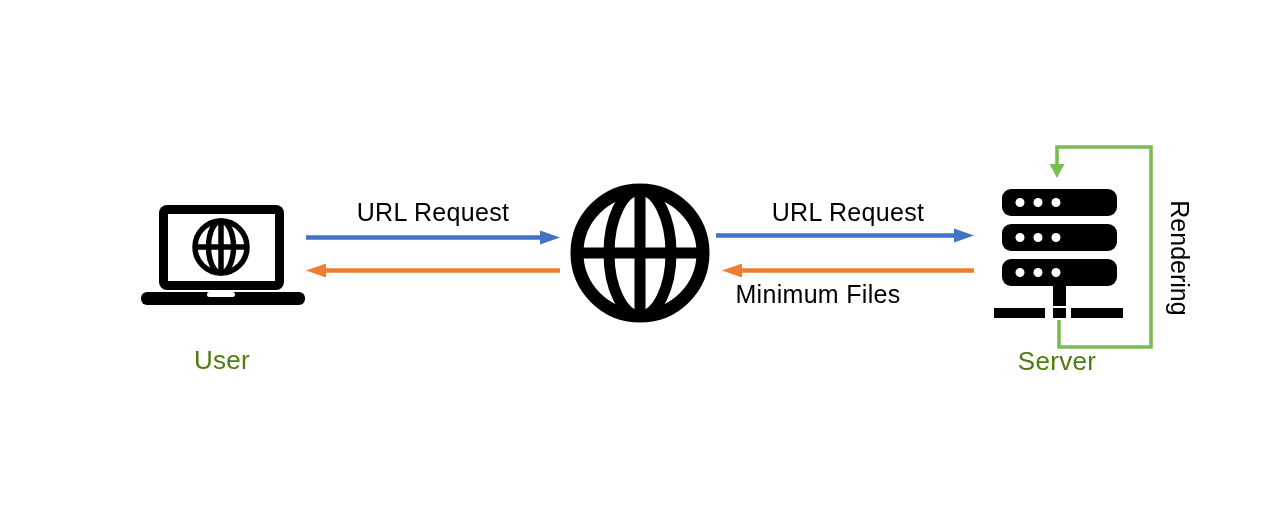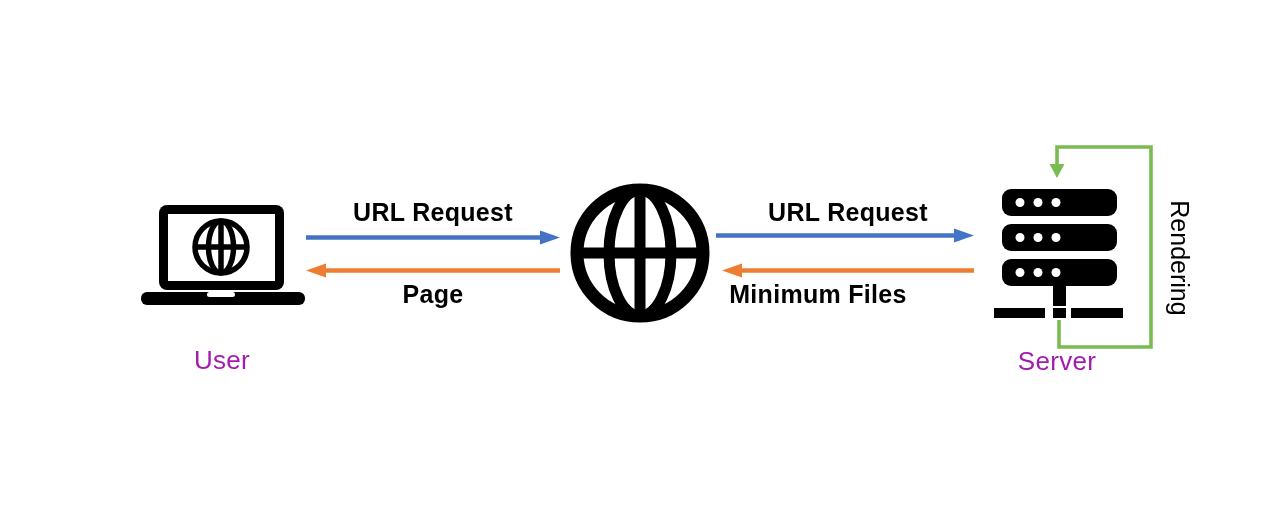--- a/index.html
+++ b/index.html
@@ -9,34 +9,34 @@
     height: 509px;
     background: #ffffff;
     overflow: hidden;
     font-family: "Liberation Sans", sans-serif;
     color: #000000;
   }
   .abs { position: absolute; }
   .edge-label {
     position: absolute;
     font-size: 25px;
-    font-weight: 700;
+    font-weight: 400;
     text-align: center;
     letter-spacing: 0.3px;
     white-space: nowrap;
     color: #000000;
   }
   .node-label {
     position: absolute;
     font-size: 26px;
     font-weight: 500;
     text-align: center;
     letter-spacing: 0.3px;
     white-space: nowrap;
-    color: #a21caf;
+    color: #4d7c0f;
   }
   .rot-label {
     position: absolute;
     font-size: 25px;
     font-weight: 500;
     text-align: center;
     white-space: nowrap;
     transform: rotate(90deg);
     color: #000000;
   }
@@ -95,21 +95,20 @@
   <div class="edge-label" style="left:308px; top:198px; width:250px;">URL Request</div>
   <svg class="abs" style="left:306px; top:230px;" width="254" height="15" viewBox="0 0 254 15" aria-hidden="true">
     <line x1="0" y1="7.5" x2="235" y2="7.5" stroke="#4472C4" stroke-width="4.5"></line>
     <polygon points="234,0.5 254,7.5 234,14.5" fill="#4472C4"></polygon>
   </svg>
 
   <svg class="abs" style="left:306px; top:263px;" width="254" height="15" viewBox="0 0 254 15" aria-hidden="true">
     <line x1="254" y1="7.5" x2="19" y2="7.5" stroke="#ED7D31" stroke-width="4.5"></line>
     <polygon points="20,0.5 0,7.5 20,14.5" fill="#ED7D31"></polygon>
   </svg>
-  <div class="edge-label" style="left:308px; top:280px; width:250px;">Page</div>
 
   <div class="edge-label" style="left:722px; top:198px; width:252px;">URL Request</div>
   <svg class="abs" style="left:716px; top:228px;" width="258" height="15" viewBox="0 0 258 15" aria-hidden="true">
     <line x1="0" y1="7.5" x2="239" y2="7.5" stroke="#4472C4" stroke-width="4.5"></line>
     <polygon points="238,0.5 258,7.5 238,14.5" fill="#4472C4"></polygon>
   </svg>
 
   <svg class="abs" style="left:722px; top:263px;" width="252" height="15" viewBox="0 0 252 15" aria-hidden="true">
     <line x1="252" y1="7.5" x2="19" y2="7.5" stroke="#ED7D31" stroke-width="4.5"></line>
     <polygon points="20,0.5 0,7.5 20,14.5" fill="#ED7D31"></polygon>

